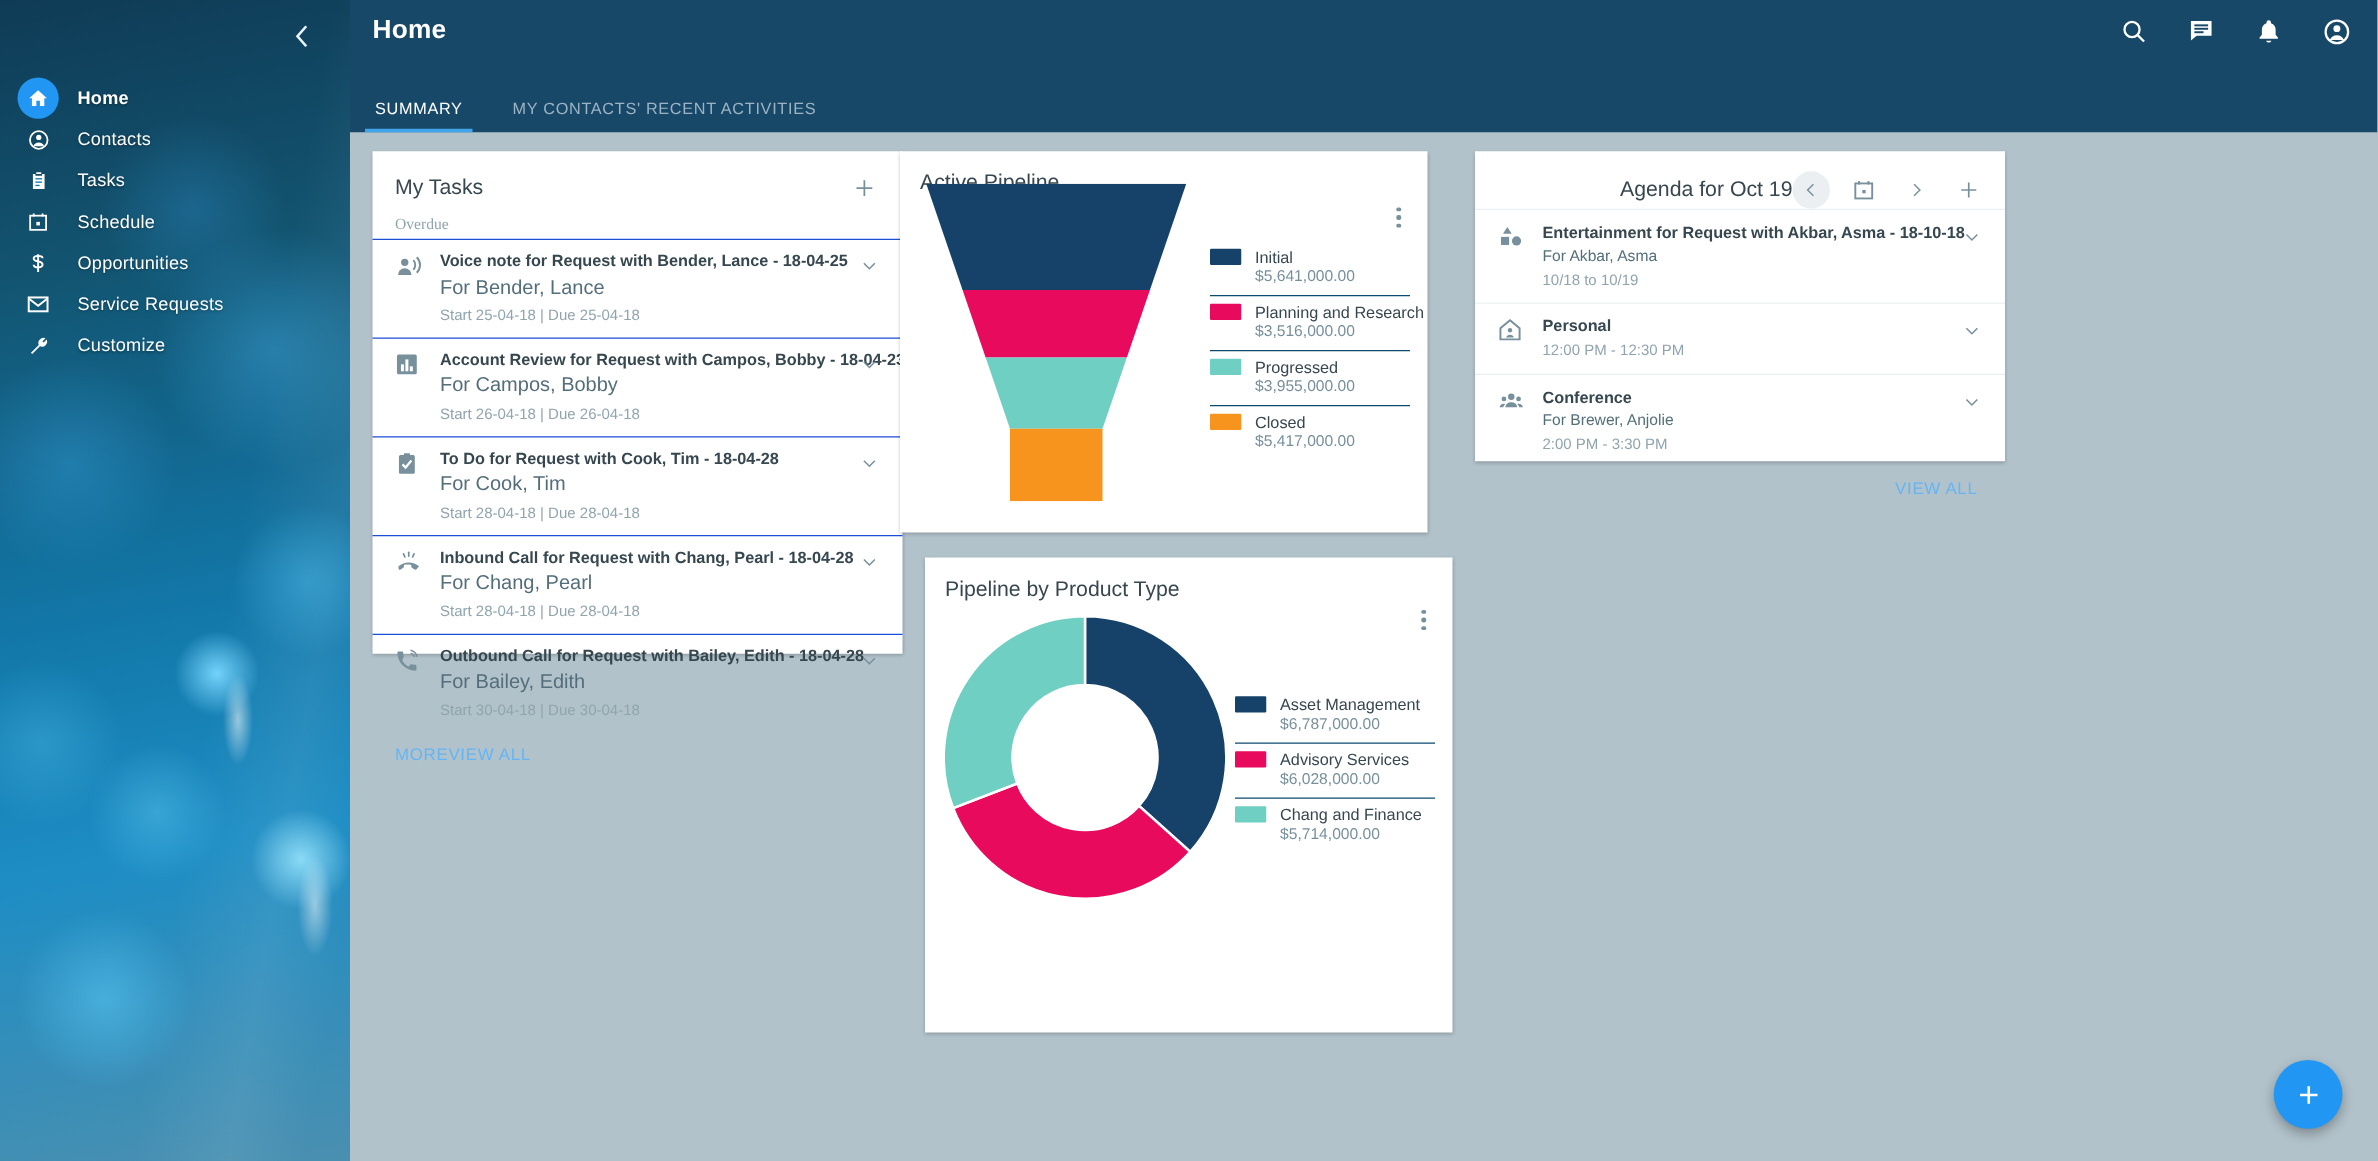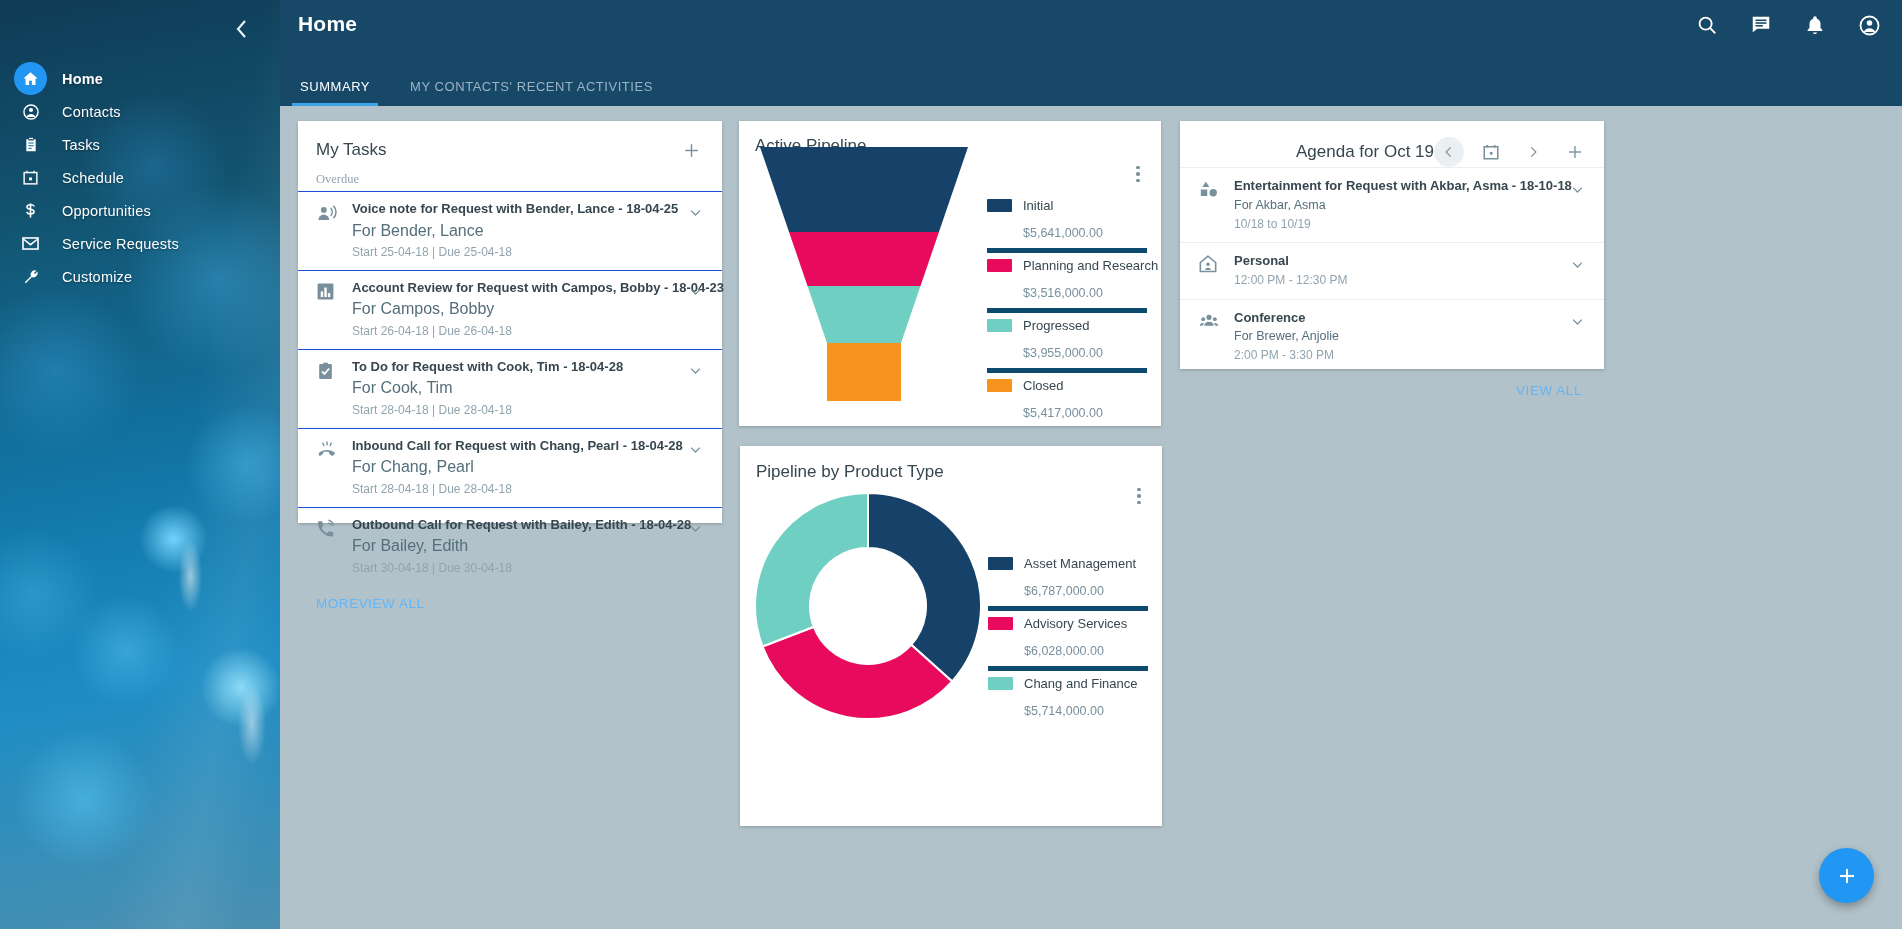--- a/index.html
+++ b/index.html
@@ -157,37 +157,37 @@
   .card-footer {
     display: flex; align-items: center;
     padding: 11px 18px 0 18px;
   }
   .link {
     color: #64b5f6; font-size: 13.5px; letter-spacing: .55px;
     cursor: pointer;
   }
 
   
-  #card-funnel { left: 459px; top: 15px; width: 422px; height: 305px; }
+  #card-funnel { left: 440px; top: 15px; width: 422px; height: 305px; }
   #card-funnel .card-title { position: absolute; left: 16px; top: 15px; }
   #card-funnel .dots-menu { right: 12px; top: 40px; }
   .funnel-wrap { position: absolute; left: 10px; top: 26px; }
   .legend { position: absolute; left: 248px; top: 72px; width: 160px; }
-  .legend-row { padding: 5px 0 8px 0; border-bottom: 5px solid #0c4a6e; }
+  .legend-row { padding: 5px 0 8px 0; border-bottom: 1px solid #0c4a6e; }
   .legend-row:last-child { border-bottom: none; }
   .legend-top { display: flex; align-items: center; }
   .swatch {
     width: 25px; height: 13px; flex: 0 0 25px; border-radius: 1px;
   }
   .legend-name {
     margin-left: 11px; font-size: 13px; color: #37474f;
     white-space: nowrap;
   }
   .legend-val {
-    margin-left: 36px; font-size: 12.5px; color: #78909c; margin-top: 13px;
+    margin-left: 36px; font-size: 12.5px; color: #78909c; margin-top: 1px;
   }
 
   
   #card-donut { left: 460px; top: 340px; width: 422px; height: 380px; }
   #card-donut .card-title { position: absolute; left: 16px; top: 16px; }
   #card-donut .dots-menu { right: 12px; top: 37px; }
   .donut-wrap { position: absolute; left: 12px; top: 44px; }
   #card-donut .legend { left: 248px; top: 105px; }
 
   

